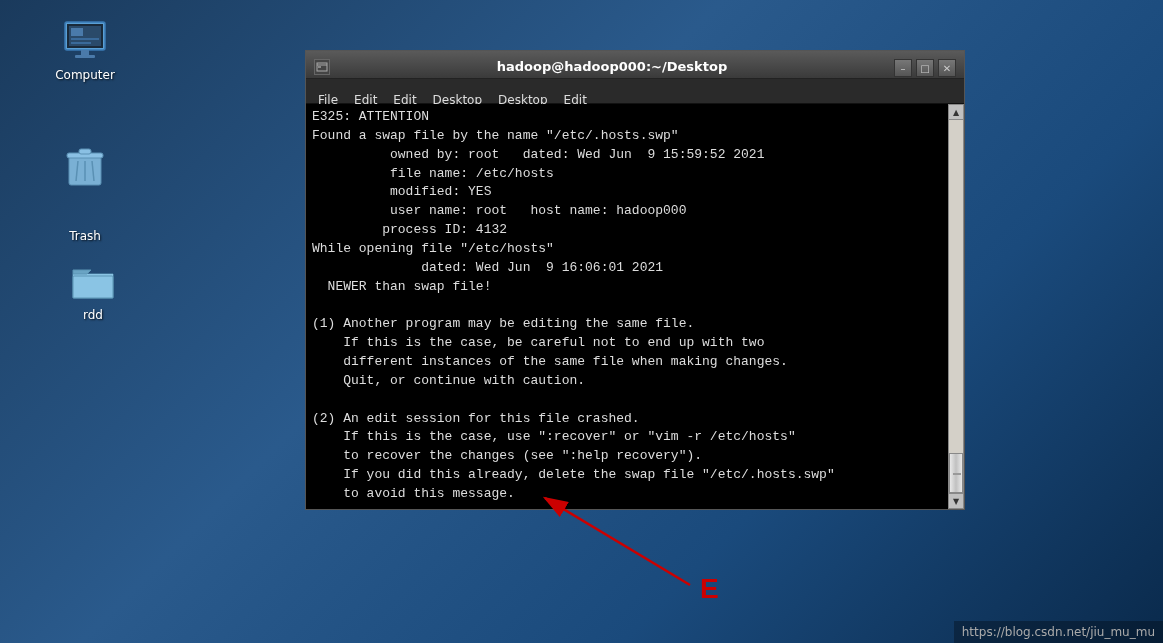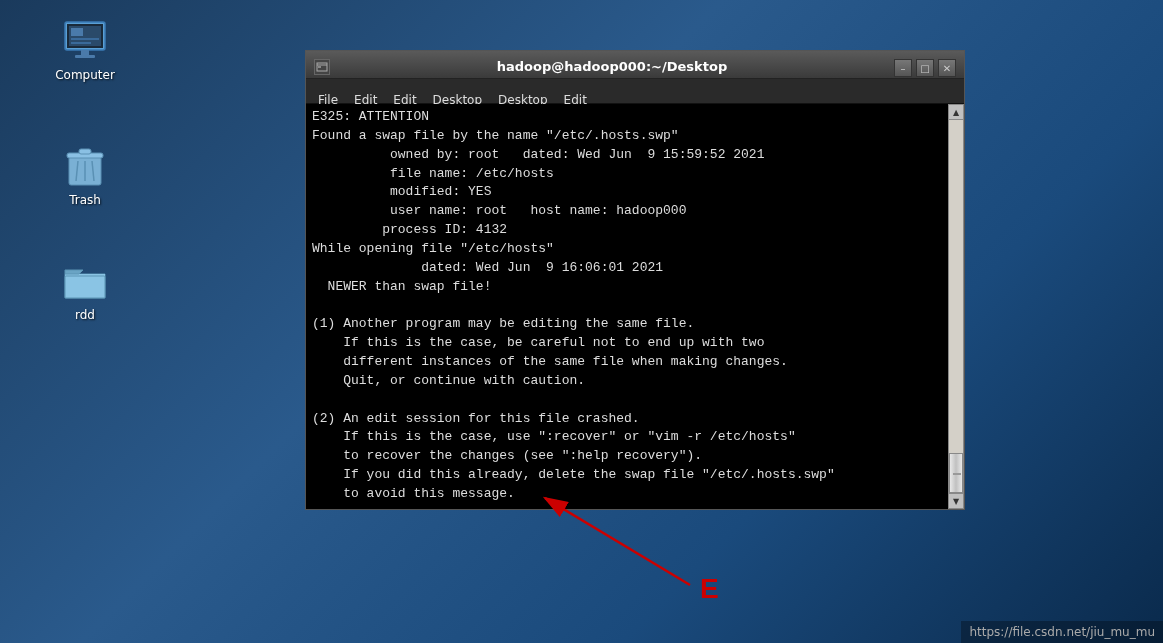--- a/index.html
+++ b/index.html
@@ -32,23 +32,23 @@
     .desktop-icon .icon-label {
       color: white;
       font-size: 12px;
       text-align: center;
       text-shadow: 1px 1px 2px rgba(0,0,0,0.8);
     }
 
     
     #icon-computer { top: 10px; left: 40px; }
     
-    #icon-trash { top: 135px; left: 40px; }
-    
-    #icon-rdd { top: 250px; left: 40px; }
+    #icon-trash { top: 135px; left: 40px; gap: 36px; }
+    
+    #icon-rdd { top: 250px; left: 48px; }
 
     
     .terminal-window {
       position: absolute;
       top: 50px;
       left: 305px;
       width: 660px;
       height: 460px;
       background: #000;
       border: 1px solid #555;
@@ -311,13 +311,13 @@
   <defs>
     <marker id="arrowhead" markerWidth="10" markerHeight="7" refX="9" refY="3.5" orient="auto">
       <polygon points="0 0, 10 3.5, 0 7" fill="#cc0000"></polygon>
     </marker>
   </defs>
 
   <line x1="340" y1="155" x2="195" y2="68" stroke="#cc0000" stroke-width="2.5" marker-end="url(#arrowhead)"></line>
   <text x="350" y="168" font-size="28" font-weight="bold" fill="#cc0000" font-family="Arial, sans-serif">E</text>
 </svg>
 
-<div class="bottom-bar">https://file.csdn.net/jiu_mu_mu</div>
+<div class="bottom-bar">https://blog.csdn.net/jiu_mu_mu</div>
 
 </body></html>

